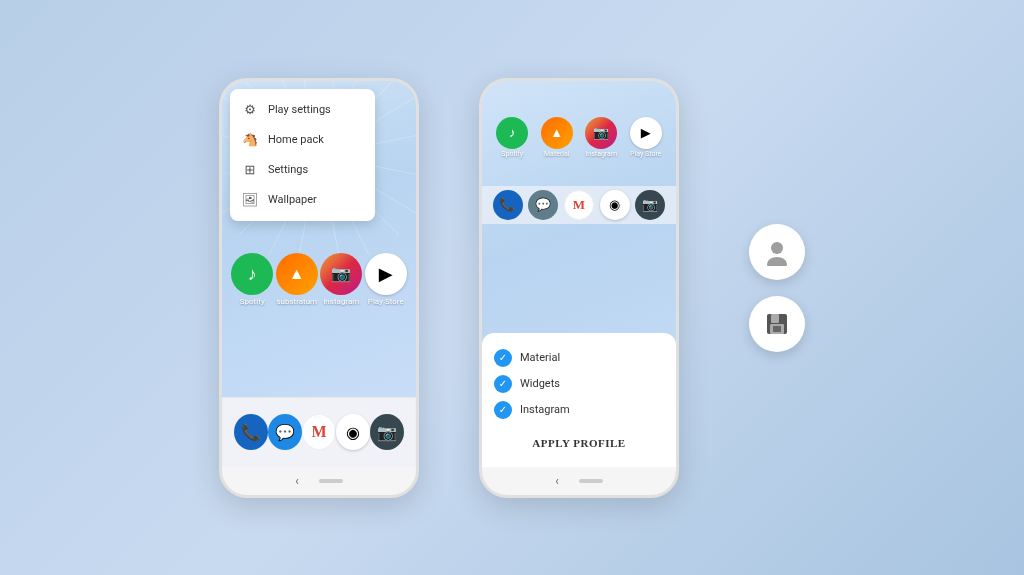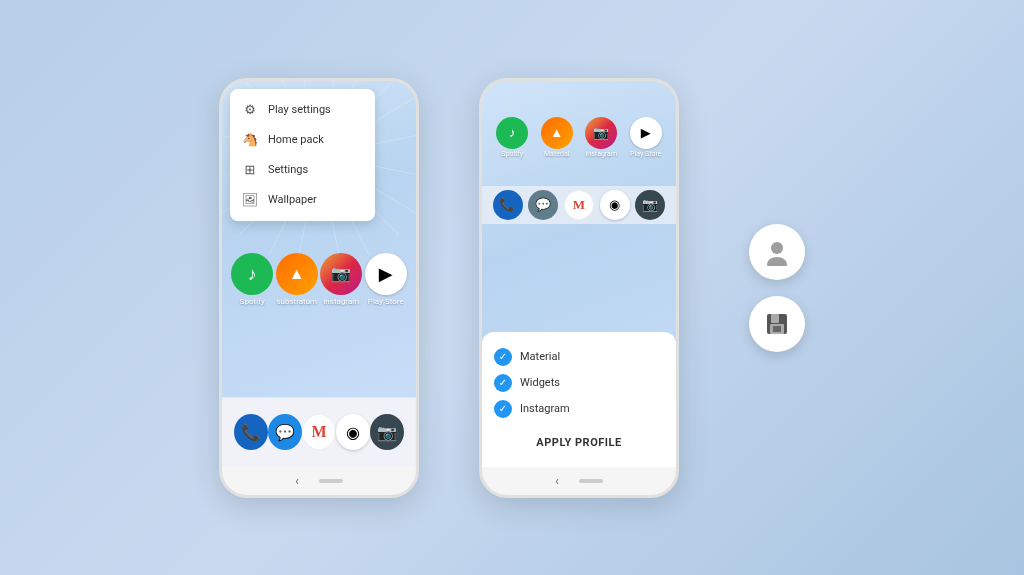--- a/index.html
+++ b/index.html
@@ -203,20 +203,21 @@
     }
 
     .apply-btn {
       text-align: center;
       margin-top: 8px;
       padding: 6px;
       font-size: 11px;
       font-weight: bold;
       color: #333;
       letter-spacing: 0.5px;
+      font-family: Liberation Serif, serif;
     }
 
     
     .side-buttons {
       display: flex;
       flex-direction: column;
       gap: 16px;
       margin-left: 10px;
     }
 

